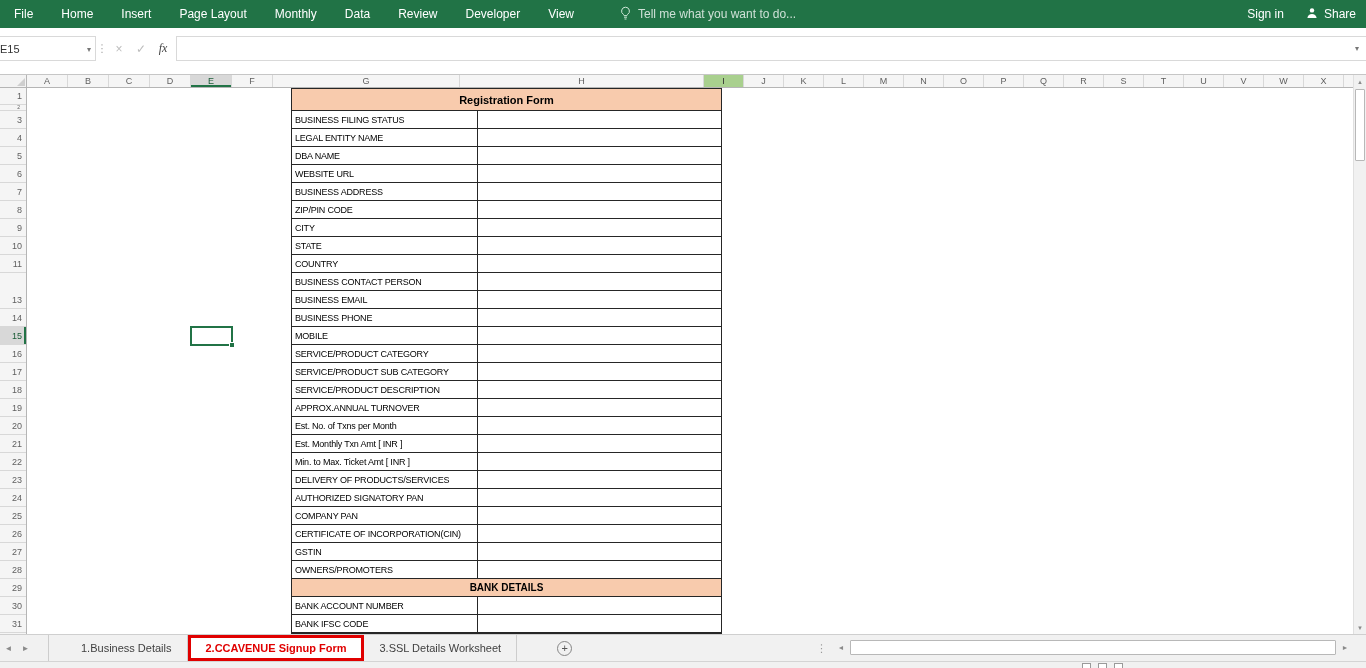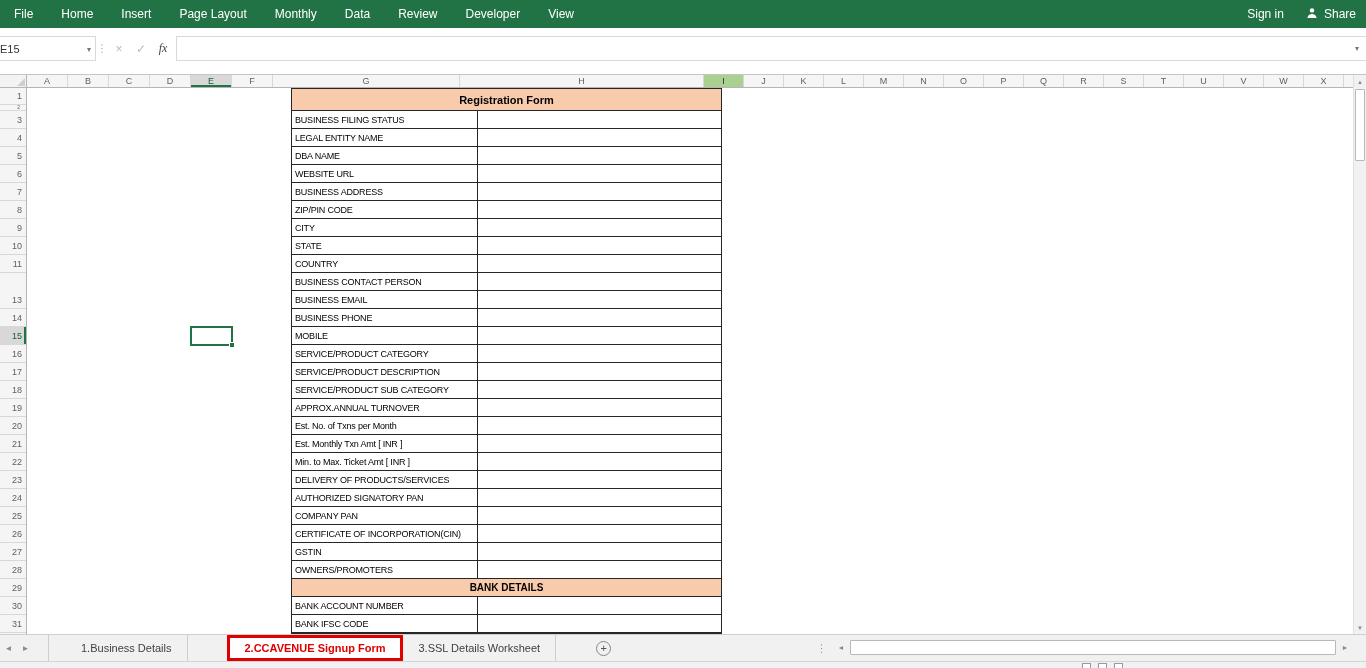--- a/index.html
+++ b/index.html
@@ -85,21 +85,21 @@
   
   #sheetbar{position:absolute;top:634px;left:0;width:1366px;height:27px;background:#f1f1f1;
     border-top:1px solid #cfcfcf;display:flex;align-items:stretch;}
   .snav{width:17px;display:flex;align-items:center;justify-content:center;font-size:8px;
     color:#8a8a8a;cursor:pointer;}
   #sheettabs{display:flex;align-items:stretch;margin-left:14px;}
   .stab{display:flex;align-items:center;padding:0 15px;font-size:11px;color:#3f3f3f;
     border-right:1px solid #cdcdcd;cursor:pointer;white-space:nowrap;background:#f1f1f1;}
   .stab:first-child{border-left:1px solid #cdcdcd;padding-left:32px;}
   .stab.active{background:#fff;color:var(--red);font-weight:bold;
-    border:3px solid var(--red);position:relative;z-index:2;margin-left:39px;}
+    border:3px solid var(--red);position:relative;z-index:2;}
   .addsheet{margin-left:40px;align-self:center;width:15px;height:15px;border:1px solid #868686;
     border-radius:50%;color:#555;display:flex;align-items:center;justify-content:center;
     font-size:11px;line-height:1;cursor:pointer;}
   .tabsplit{position:absolute;left:816px;top:7px;color:#9a9a9a;font-size:11px;cursor:col-resize;}
   #hscroll{position:absolute;left:834px;top:639px;width:518px;height:17px;display:flex;
     align-items:stretch;z-index:1;}
   .harrow{width:14px;display:flex;align-items:center;justify-content:center;font-size:7px;
     color:#8a8a8a;background:#f1f1f1;cursor:pointer;}
   .htrack{flex:1;background:#f1f1f1;position:relative;}
   .hthumb{position:absolute;left:2px;right:2px;top:1px;bottom:1px;background:#fff;
@@ -119,20 +119,30 @@
       <div class="rtab">File</div>
       <div class="rtab">Home</div>
       <div class="rtab">Insert</div>
       <div class="rtab">Page Layout</div>
       <div class="rtab">Monthly</div>
       <div class="rtab">Data</div>
       <div class="rtab">Review</div>
       <div class="rtab">Developer</div>
       <div class="rtab">View</div>
     </div>
+  <div class="tellme">
+    <span>
+      <svg width="11" height="14" viewBox="0 0 11 14">
+        <path d="M5.5 1.2a3.9 3.9 0 0 1 2.1 7.2c-.4.3-.7.8-.7 1.2H4.1c0-.4-.3-.9-.7-1.2A3.9 3.9 0 0 1 5.5 1.2z" fill="none" stroke="#cfe8d8" stroke-width="1"></path>
+        <line x1="4" y1="11.2" x2="7" y2="11.2" stroke="#cfe8d8" stroke-width="1"></line>
+        <line x1="4.5" y1="13" x2="6.5" y2="13" stroke="#cfe8d8" stroke-width="1"></line>
+      </svg>
+    </span>
+    <span>Tell me what you want to do...</span>
+  </div>
   <div class="ribbon-right">
     <span>Sign in</span>
     <span class="share-btn">
       <span>
         <svg width="12" height="12" viewBox="0 0 12 12">
           <circle cx="6" cy="3.4" r="2.2" fill="#fff"></circle>
           <path d="M1.4 11c.4-2.6 2.2-4 4.6-4s4.2 1.4 4.6 4z" fill="#fff"></path>
         </svg>
       </span>
       <span>Share</span>
@@ -271,25 +281,25 @@
           </div>
           <div class="frow">
             <div class="flabel">MOBILE</div>
             <div class="fvalue"></div>
           </div>
           <div class="frow">
             <div class="flabel">SERVICE/PRODUCT CATEGORY</div>
             <div class="fvalue"></div>
           </div>
           <div class="frow">
+            <div class="flabel">SERVICE/PRODUCT SUB CATEGORY</div>
+            <div class="fvalue"></div>
+          </div>
+          <div class="frow">
             <div class="flabel">SERVICE/PRODUCT DESCRIPTION</div>
-            <div class="fvalue"></div>
-          </div>
-          <div class="frow">
-            <div class="flabel">SERVICE/PRODUCT SUB CATEGORY</div>
             <div class="fvalue"></div>
           </div>
           <div class="frow">
             <div class="flabel">APPROX.ANNUAL TURNOVER</div>
             <div class="fvalue"></div>
           </div>
           <div class="frow">
             <div class="flabel">Est. No. of Txns per Month</div>
             <div class="fvalue"></div>
           </div>

